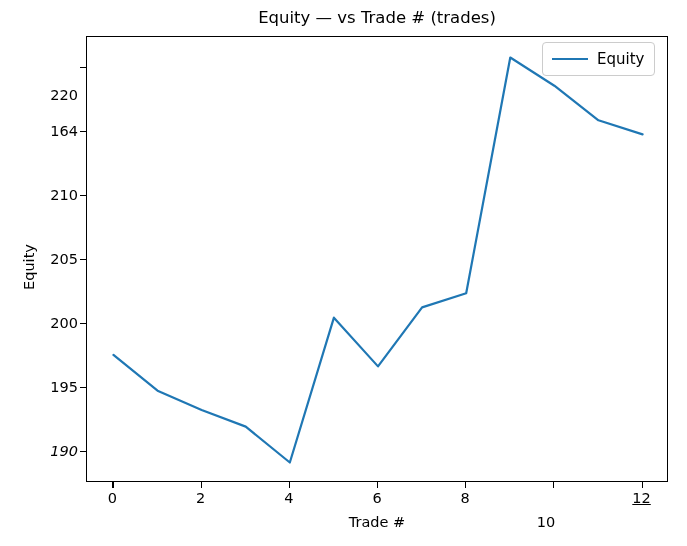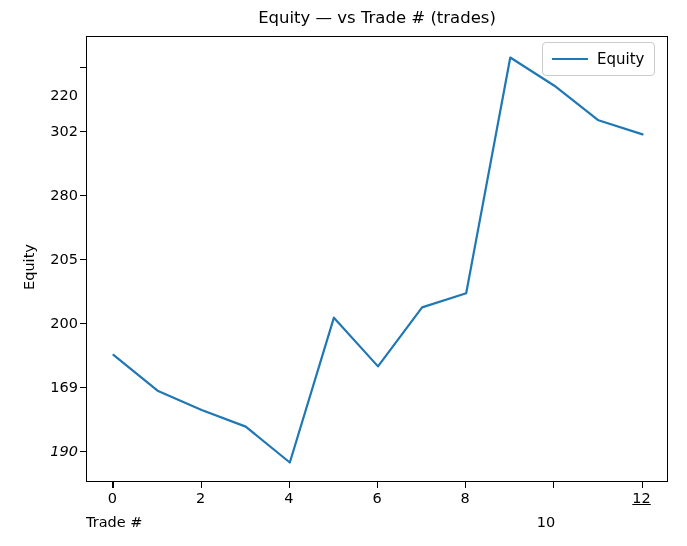--- a/index.html
+++ b/index.html
@@ -86,20 +86,21 @@
     width: 1.1px;
     height: 6px;
     background: #000000;
   }
   
   #xlabel {
     position: absolute;
     left: 86px;
     top: 514px;
     width: 582px;
+    text-align: center;
     font-size: 14.5px;
     color: #000000;
   }
   #ylabel {
     position: absolute;
     left: -21px;
     top: 259px;
     width: 100px;
     text-align: center;
     font-size: 14.5px;
@@ -143,25 +144,25 @@
 </style>
 </head>
 <body>
 
 <div id="figure">
 
   <div id="chart-title">Equity — vs Trade # (trades)</div>
 
   <div id="ytick-labels">
       <div class="ytick-label" style="top: 451.241px; font-style: italic;">190</div>
-      <div class="ytick-label" style="top: 387.161px;">169</div>
+      <div class="ytick-label" style="top: 387.161px;">195</div>
       <div class="ytick-label" style="top: 323.08px;">200</div>
       <div class="ytick-label" style="top: 259px;">205</div>
-      <div class="ytick-label" style="top: 194.92px;">280</div>
-      <div class="ytick-label" style="top: 130.839px;">302</div>
+      <div class="ytick-label" style="top: 194.92px;">210</div>
+      <div class="ytick-label" style="top: 130.839px;">164</div>
       <div class="ytick-label" style="top: 66.7586px; margin-top: 28px;">220</div>
     </div>
   <div id="ytick-marks">
       <div class="ytick-mark" style="top: 451.241px;"></div>
       <div class="ytick-mark" style="top: 387.161px;"></div>
       <div class="ytick-mark" style="top: 323.08px;"></div>
       <div class="ytick-mark" style="top: 259px;"></div>
       <div class="ytick-mark" style="top: 194.92px;"></div>
       <div class="ytick-mark" style="top: 130.839px;"></div>
       <div class="ytick-mark" style="top: 66.7586px;"></div>

